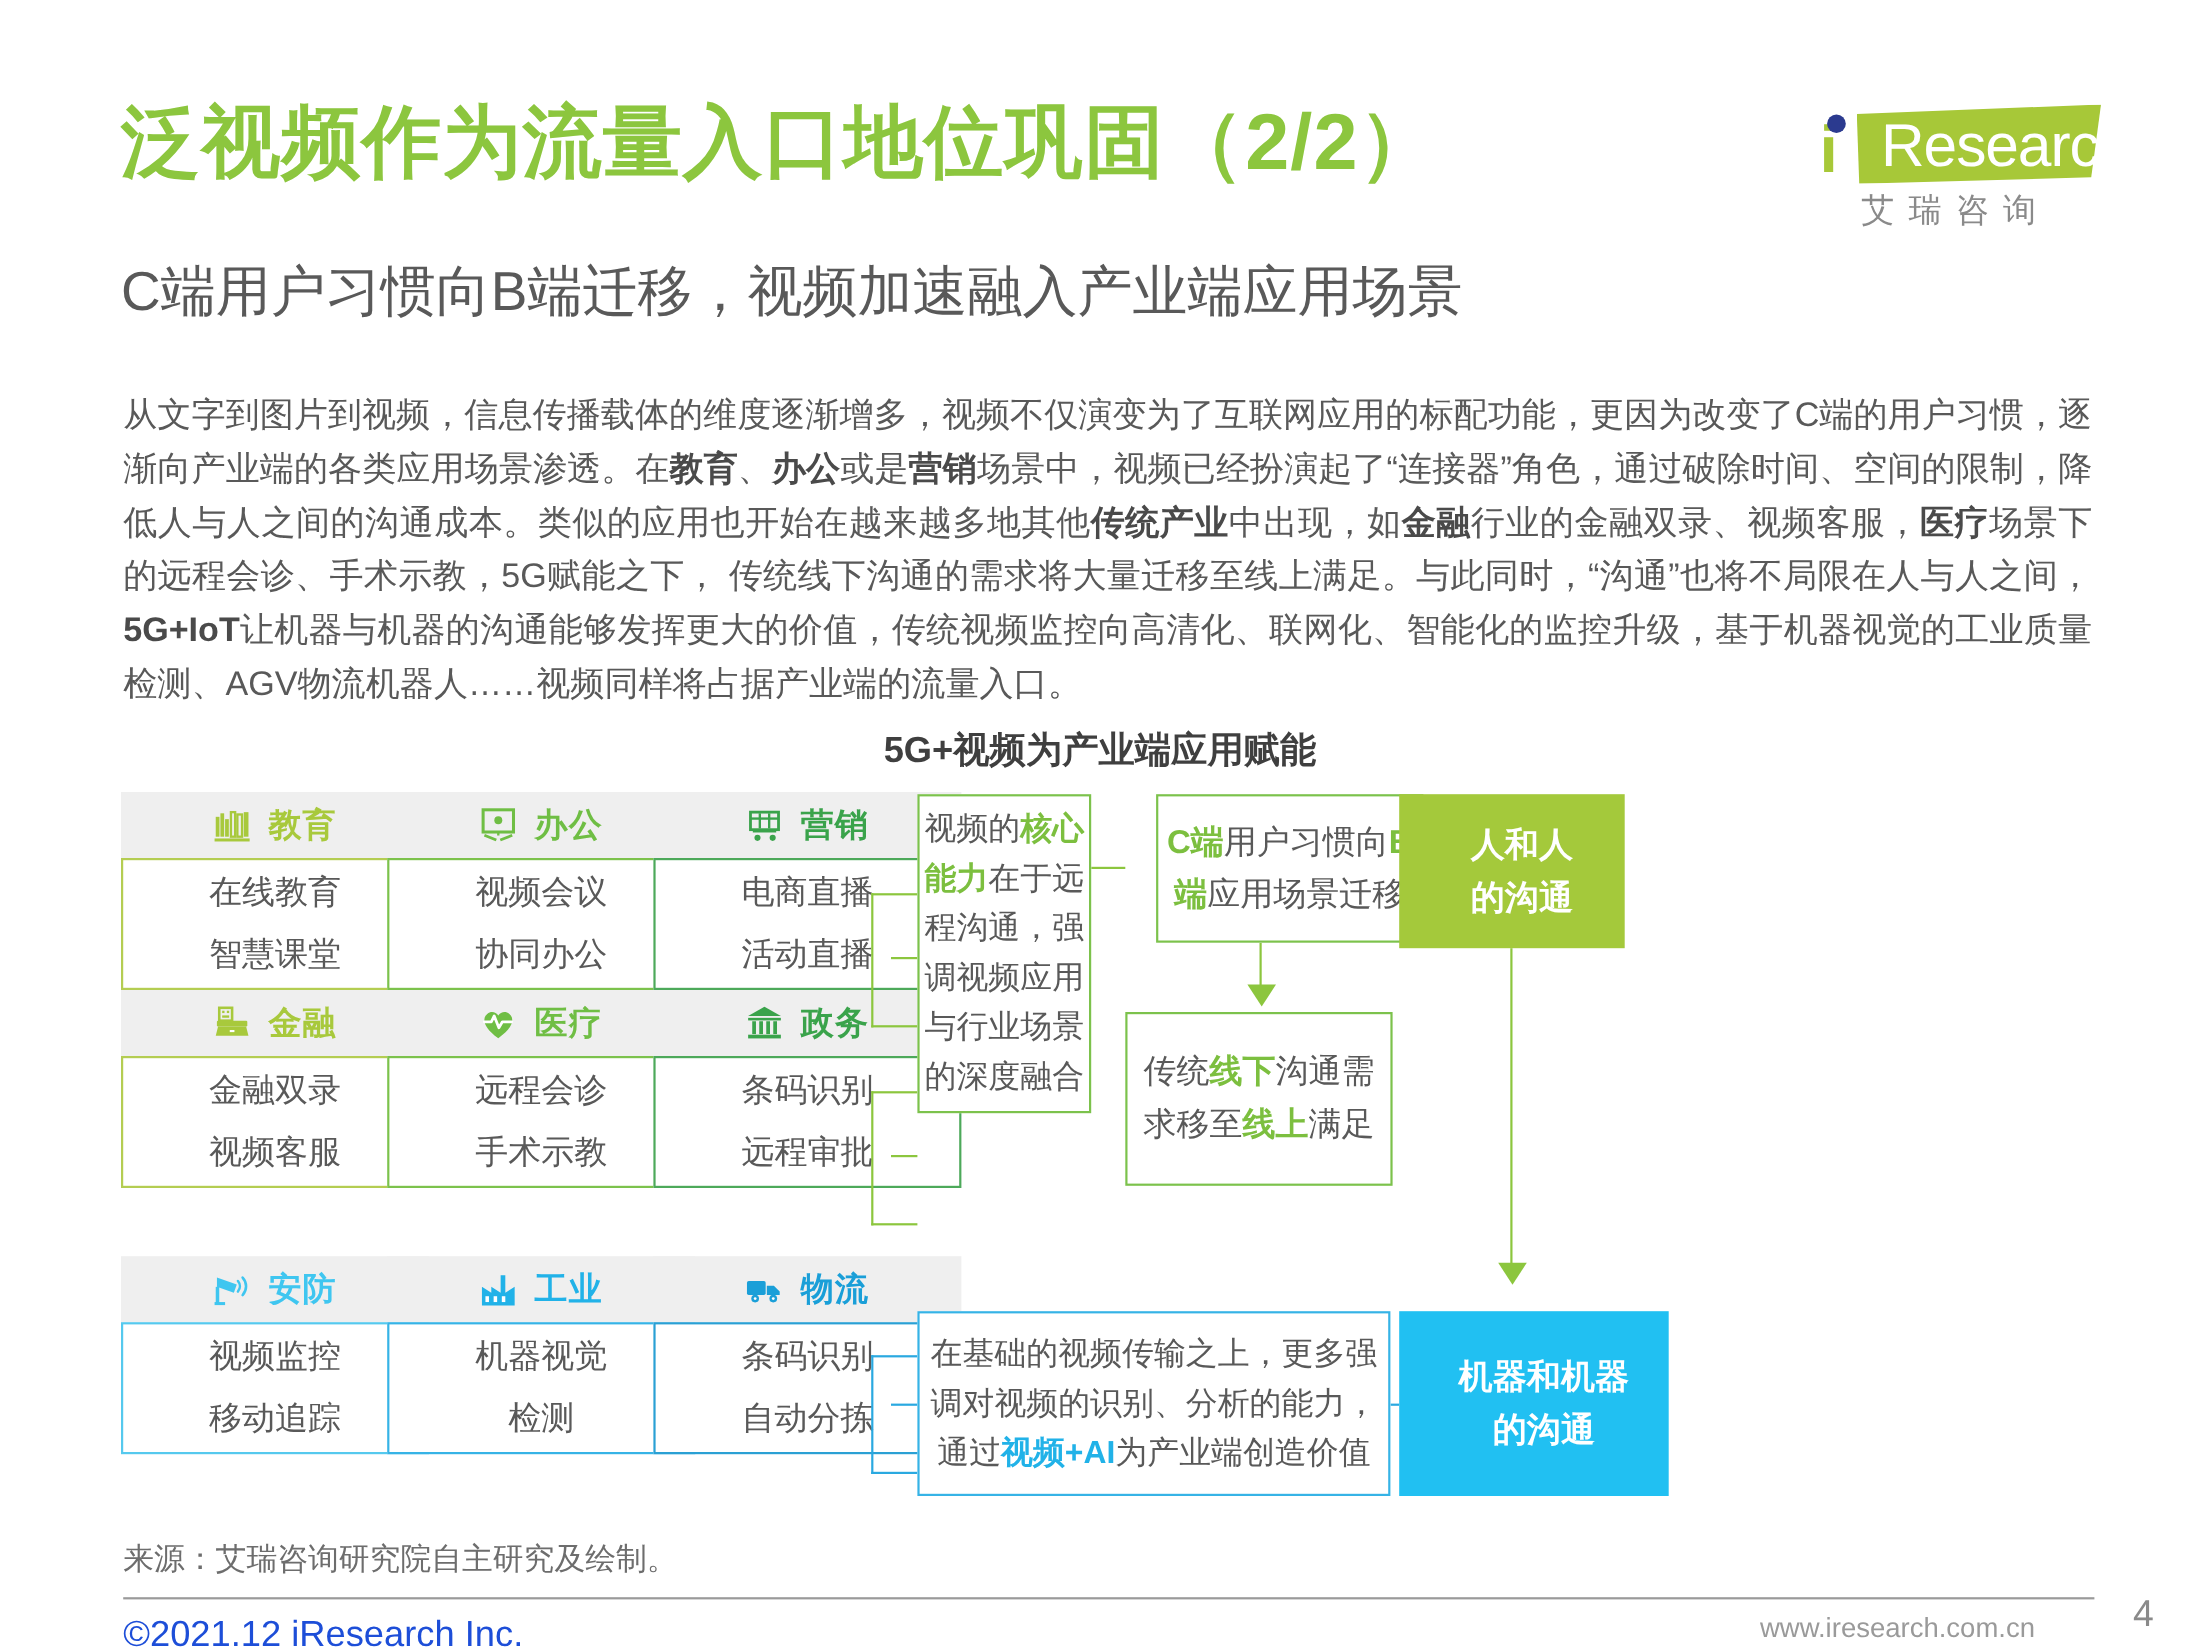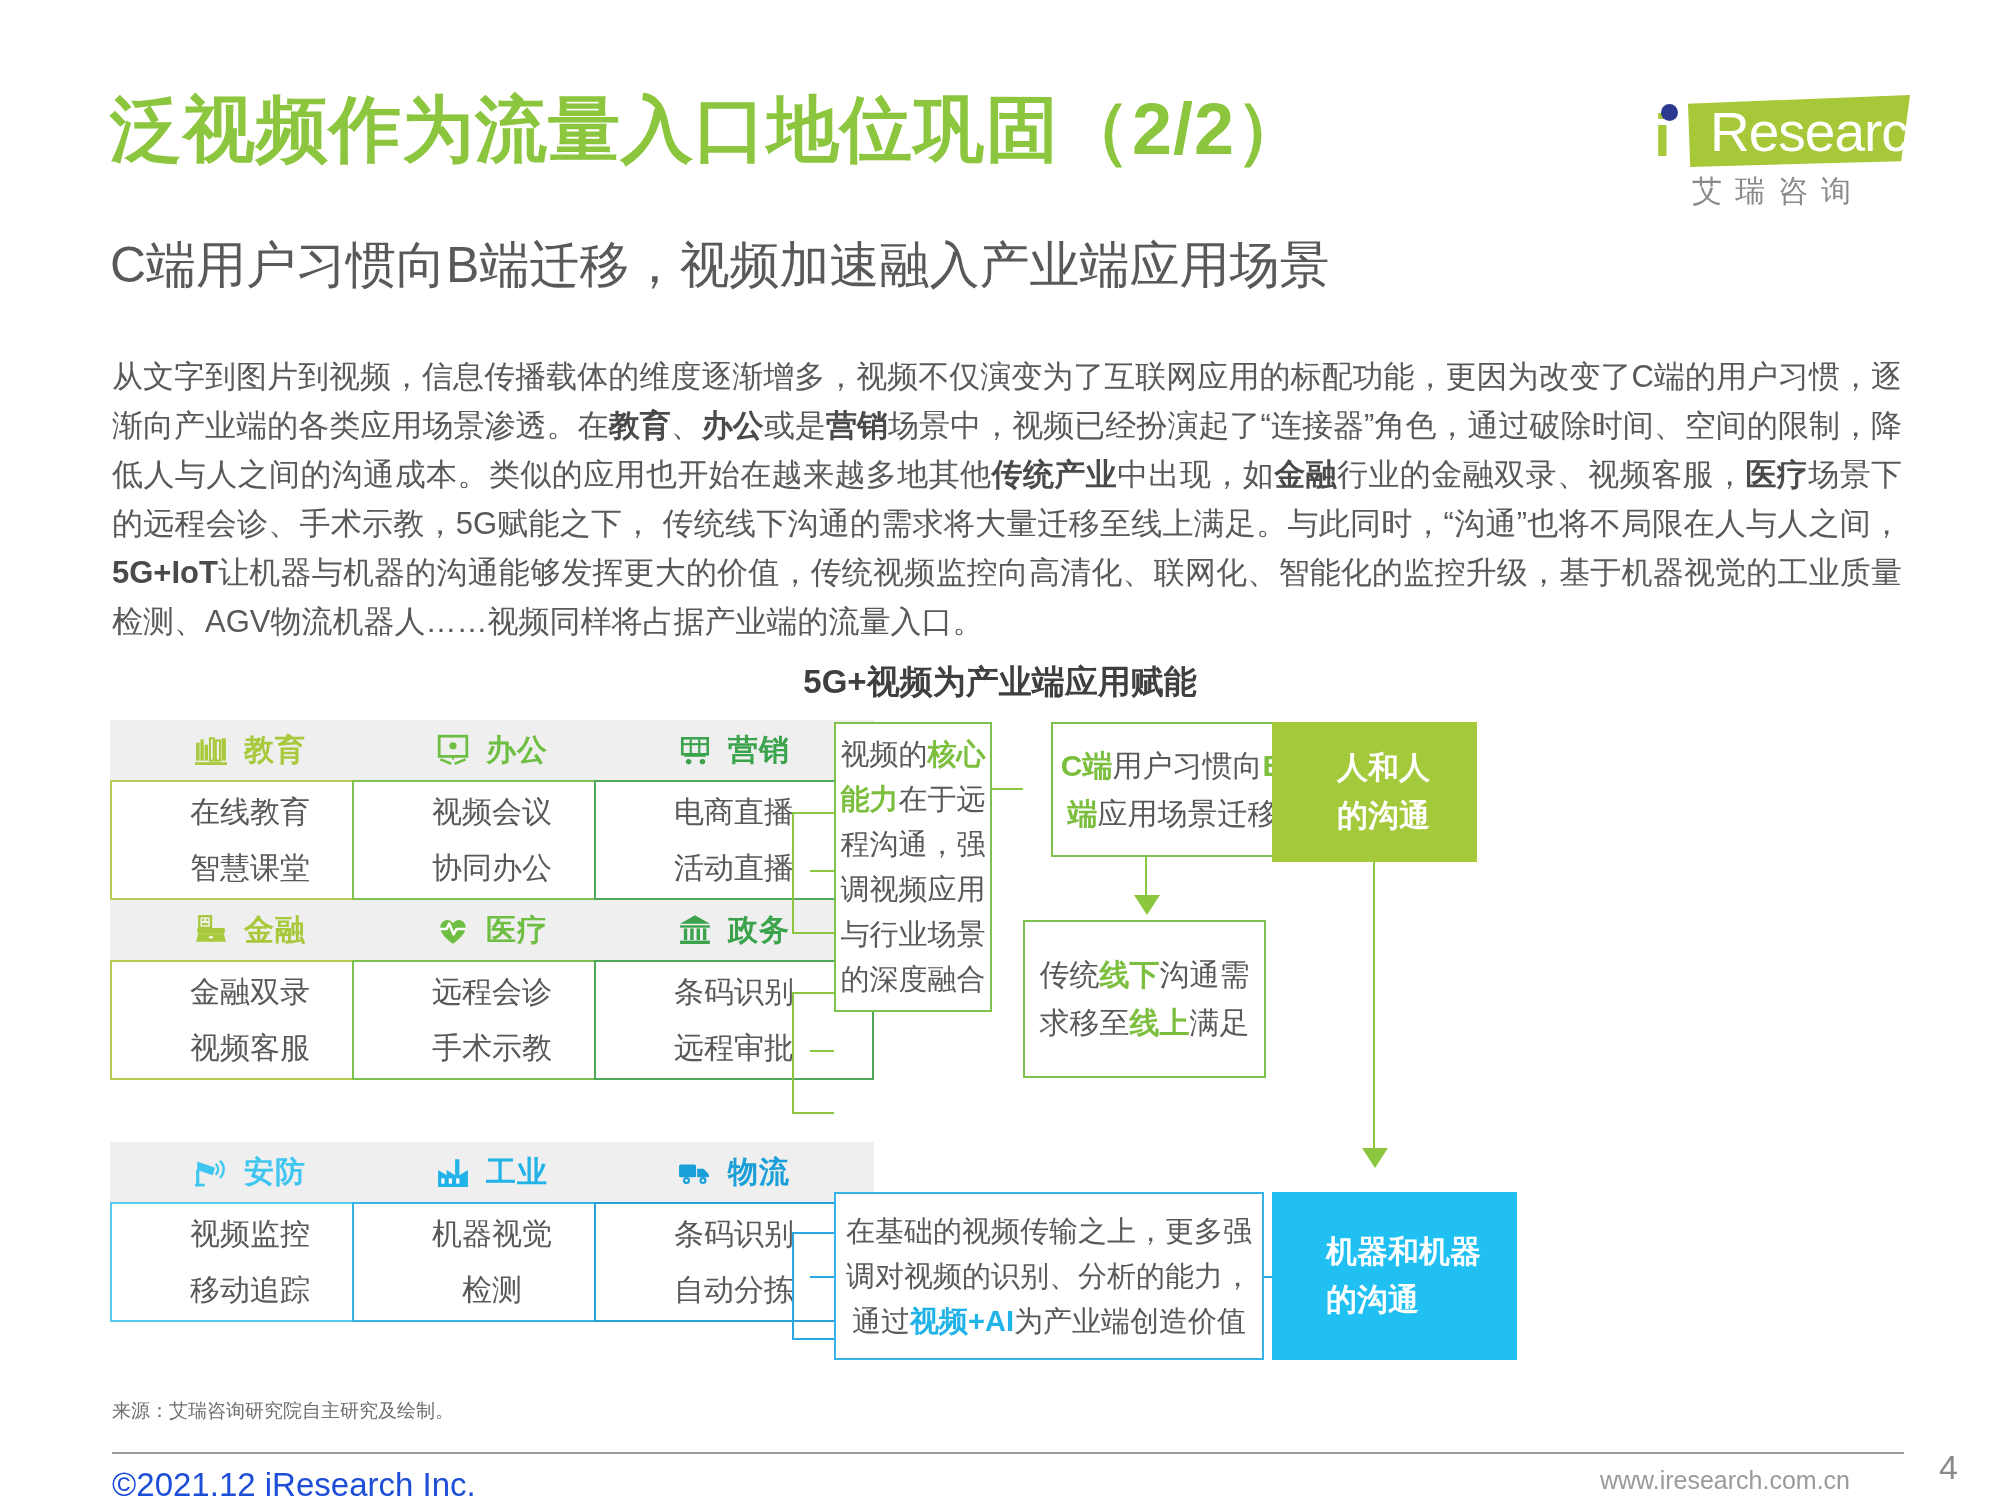--- a/index.html
+++ b/index.html
@@ -91,37 +91,37 @@
   .right-box {
     position: absolute; background: #fff;
     display: flex; align-items: center; justify-content: center;
     text-align: center;
   }
   .right-box .txt { font-size: 30px; line-height: 48px; color: #595959; }
   .right-box .txt b { color: #7cbf3f; font-weight: 700; }
 
   .end-box {
     position: absolute; display: flex; align-items: center; justify-content: center;
-    text-align: left;
+    text-align: center;
     padding-left: 18px;
   }
   .end-box .txt { font-size: 31px; line-height: 48px; color: #fff; font-weight: 700; }
 
   .line { position: absolute; background: #8cc63e; }
   .line.blue { background: #2aa9e0; }
   .arrowhead {
     position: absolute; width: 0; height: 0;
     border-left: 13px solid transparent; border-right: 13px solid transparent;
     border-top: 20px solid #8cc63e;
   }
 
   
   .source {
     position: absolute; left: 112px; top: 1398px;
-    font-size: 19px; color: #6d6d6d;
+    font-size: 28px; color: #6d6d6d;
   }
   .rule {
     position: absolute; left: 112px; top: 1452px; width: 1792px; height: 2px;
     background: #9a9a9a;
   }
   .copyright {
     position: absolute; left: 112px; top: 1466px;
     font-size: 33px; color: #1d4ed8;
   }
   .weburl {

